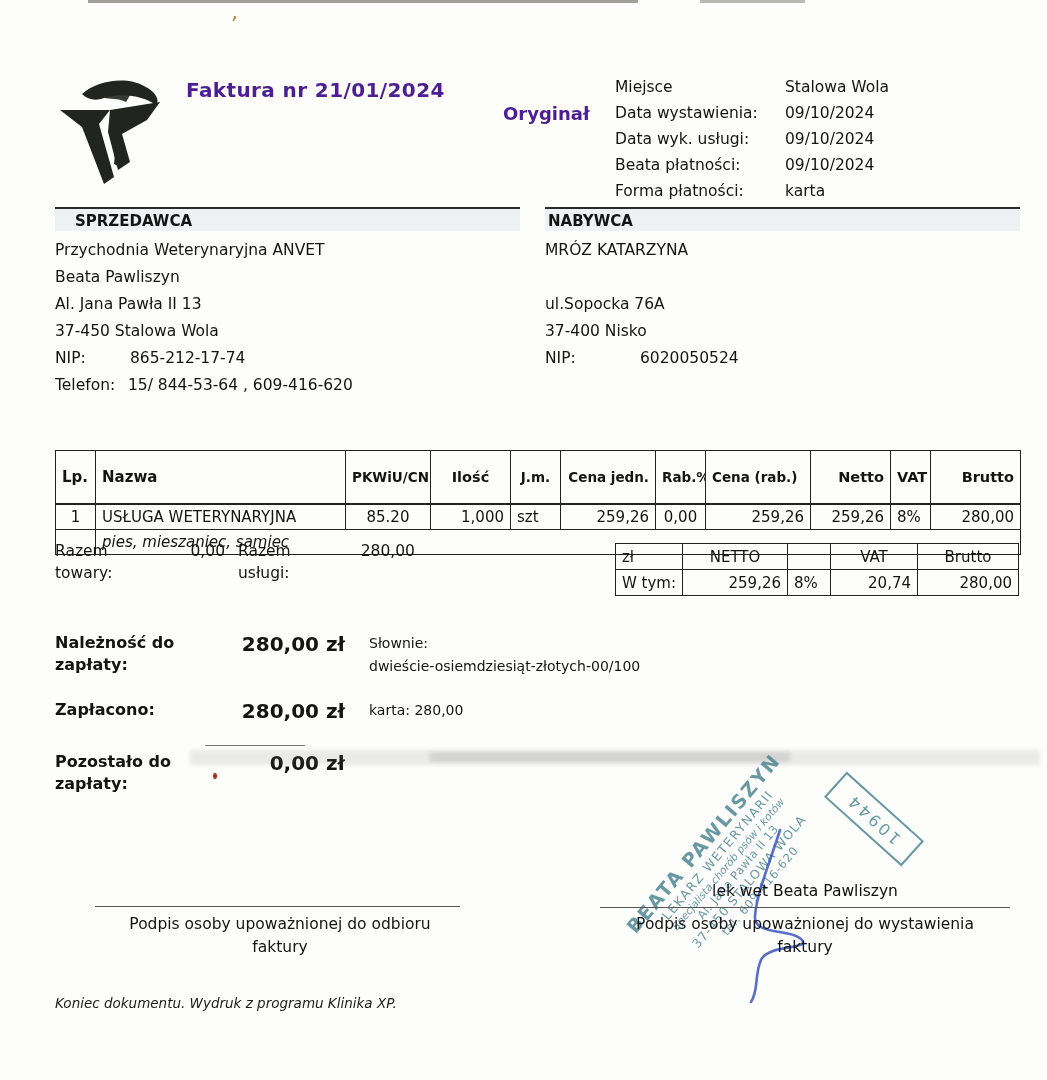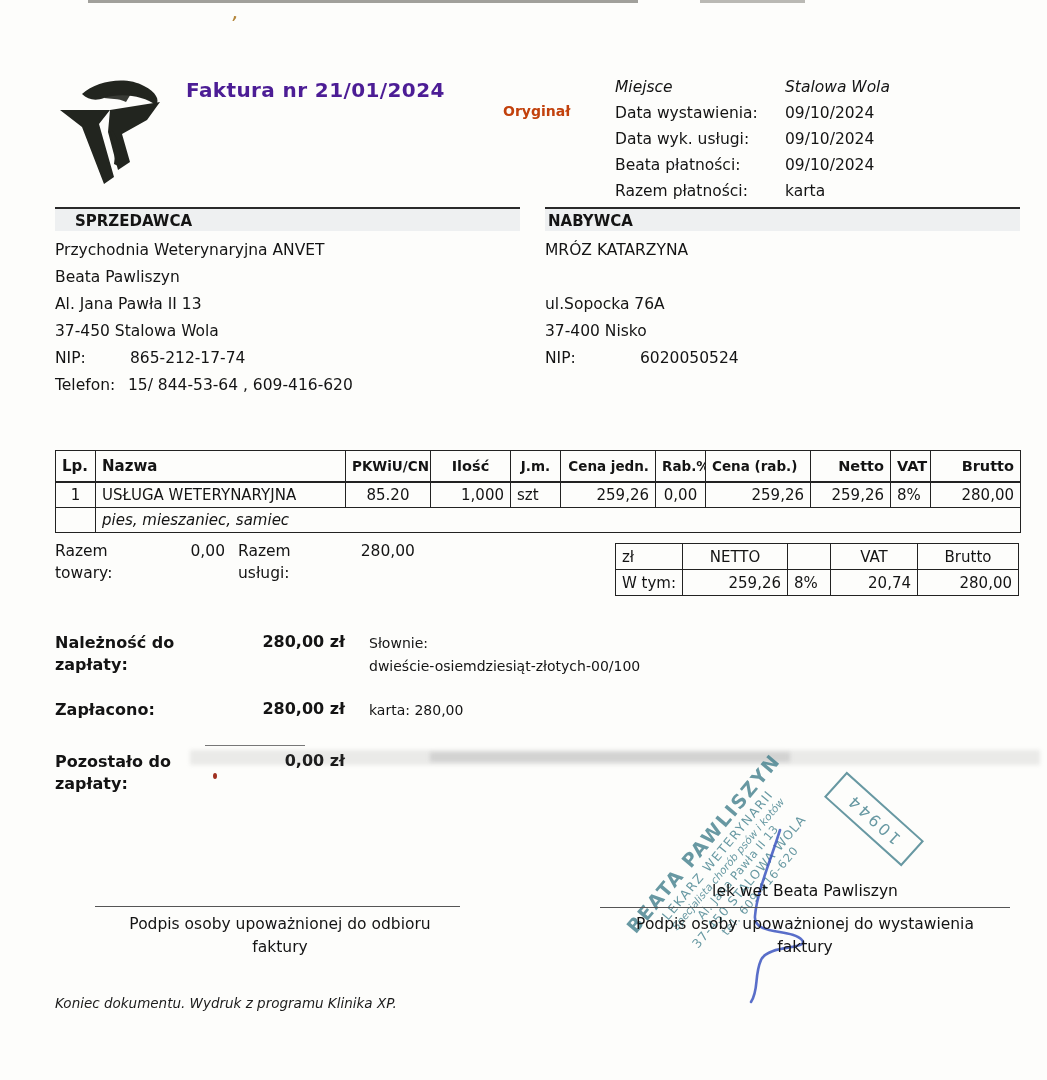--- a/index.html
+++ b/index.html
@@ -6,47 +6,47 @@
   .page{
     position:relative;width:1047px;height:1080px;margin:0 auto;
     background:#fdfdfb;overflow:hidden;
     font-family:"DejaVu Sans","Liberation Sans",sans-serif;
     color:#141414;
   }
   .abs{position:absolute;}
   
   .logo{left:52px;top:72px;width:125px;height:125px;}
   .doc-title{left:186px;top:78px;font-size:20px;font-weight:bold;color:#4c1d95;letter-spacing:.4px;}
-  .copy-label{left:503px;top:103px;font-size:14px;font-weight:bold;color:#c2410c;}
+  .copy-label{left:503px;top:103px;font-size:18px;font-weight:bold;color:#4c1d95;}
   .meta-row{height:26px;font-size:15.5px;}
   .meta-label{position:absolute;left:0;top:0;width:165px;}
   .meta-value{position:absolute;left:170px;top:0;white-space:nowrap;}
   
   .band{height:24px;background:#eef0f1;border-top:2.5px solid #2a2a2a;
         font-size:15px;font-weight:bold;padding-top:3px;padding-left:3px;box-sizing:border-box;}
   .addr{font-size:15.5px;line-height:27px;}
   .addr .lbl{display:inline-block;width:75px;}
   
   table{border-collapse:collapse;table-layout:fixed;}
   .items{left:55px;top:450px;width:965px;font-size:15px;}
   .items th{border:1.6px solid #222;border-bottom:2.2px solid #222;font-size:13.5px;
-            padding:6px 6px;white-space:nowrap;overflow:hidden;}
+            padding:17px 6px;white-space:nowrap;overflow:hidden;}
   .items td{border:1.6px solid #222;padding:3px 6px;white-space:nowrap;overflow:hidden;}
   .t-l{text-align:left}.t-c{text-align:center}.t-r{text-align:right}
   .desc{font-style:italic;}
   .small-h{font-size:12px;}
   
   .totals{font-size:15.5px;line-height:22px;}
   
   .vat{left:615px;top:543px;width:403px;font-size:15px;}
   .vat td{border:1.6px solid #222;padding:2px 6px;height:21px;white-space:nowrap;}
   .vat .bold td{font-weight:bold;font-size:15.5px;}
   
   .pay-label{font-weight:bold;font-size:16px;line-height:22px;width:130px;}
-  .pay-value{font-weight:bold;font-size:16px;text-align:right;width:145px;}
+  .pay-value{font-weight:bold;font-size:20px;text-align:right;width:145px;}
   .pay-extra{font-size:14px;line-height:23px;margin-left:16px;}
   .rule{border-top:1.6px solid #777;}
   
   .sig-line{border-top:1.8px solid #555;}
   .sig-caption{font-size:15.5px;text-align:center;line-height:23px;}
   .sig-name{font-size:15.5px;color:#101010;}
   
   .stamp-block{left:628px;top:795px;width:310px;height:230px;
                transform:rotate(-50deg);transform-origin:50% 50%;
                text-align:center;opacity:.8;}
@@ -84,38 +84,38 @@
         <path d="M52 26 C60 18, 72 16, 80 20 L74 30 C66 26, 58 27, 52 26 Z" opacity=".9"></path>
         <path d="M60 58 C66 66, 70 80, 66 94 L62 92 C64 80, 62 68, 58 60 Z"></path>
       </g>
     </svg>
   </div>
 
   <div class="abs doc-title">Faktura nr 21/01/2024</div>
   <div class="abs copy-label">Oryginał</div>
 
   <div class="abs" style="left:615px;top:78px;width:420px;">
-    <div class="meta-row" style="position:relative;font-style:italic;">
+    <div class="meta-row" style="position:relative;">
       <span class="meta-label">Miejsce</span>
       <span class="meta-value">Stalowa Wola</span>
     </div>
     <div class="meta-row" style="position:relative;">
       <span class="meta-label">Data wystawienia:</span>
       <span class="meta-value">09/10/2024</span>
     </div>
     <div class="meta-row" style="position:relative;">
       <span class="meta-label">Data wyk. usługi:</span>
       <span class="meta-value">09/10/2024</span>
     </div>
     <div class="meta-row" style="position:relative;">
       <span class="meta-label">Beata płatności:</span>
       <span class="meta-value">09/10/2024</span>
     </div>
     <div class="meta-row" style="position:relative;">
-      <span class="meta-label">Razem płatności:</span>
+      <span class="meta-label">Forma płatności:</span>
       <span class="meta-value">karta</span>
     </div>
   </div>
 
   <div class="abs band" style="left:55px;top:207px;width:465px;padding-left:20px;">SPRZEDAWCA</div>
   <div class="abs band" style="left:545px;top:207px;width:475px;">NABYWCA</div>
 
   <div class="abs addr" style="left:55px;top:237px;width:470px;">
     <div>Przychodnia Weterynaryjna ANVET</div>
     <div>Beata Pawliszyn</div>

